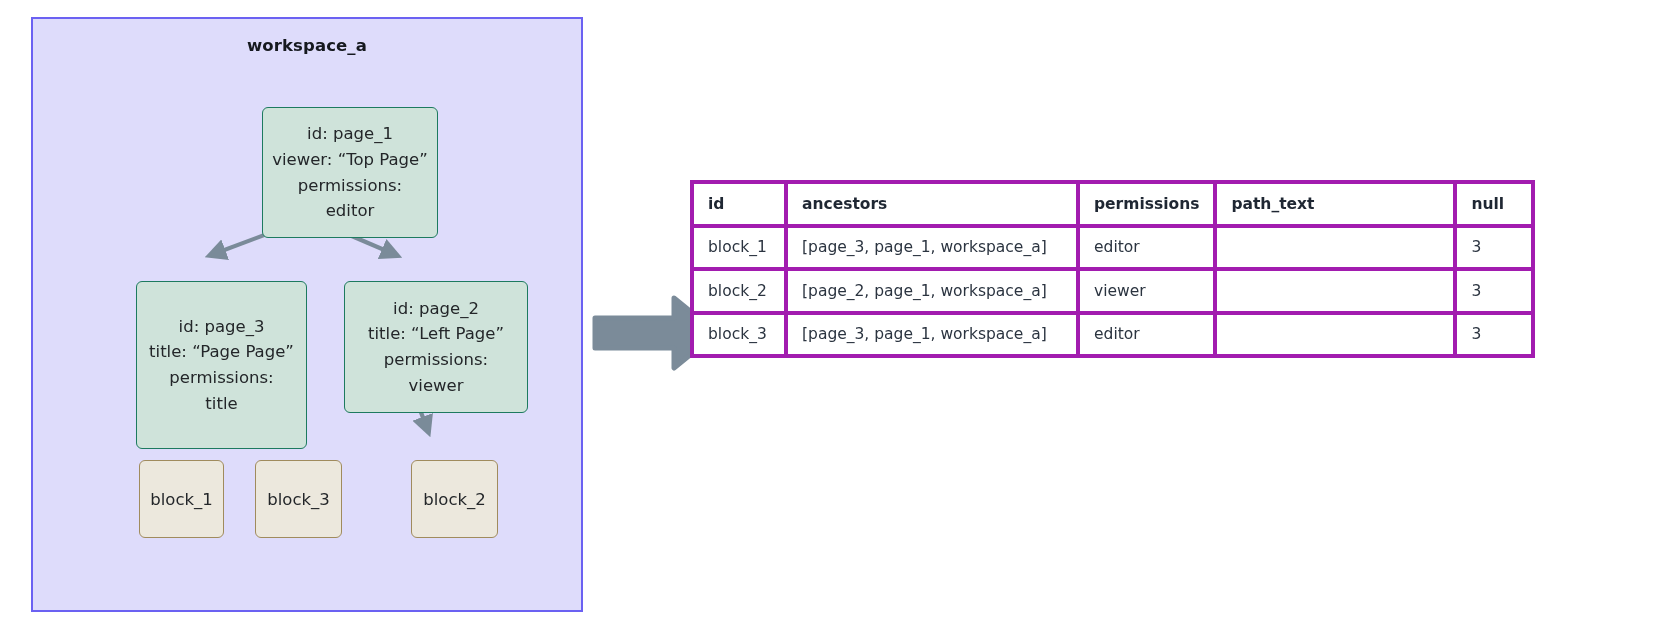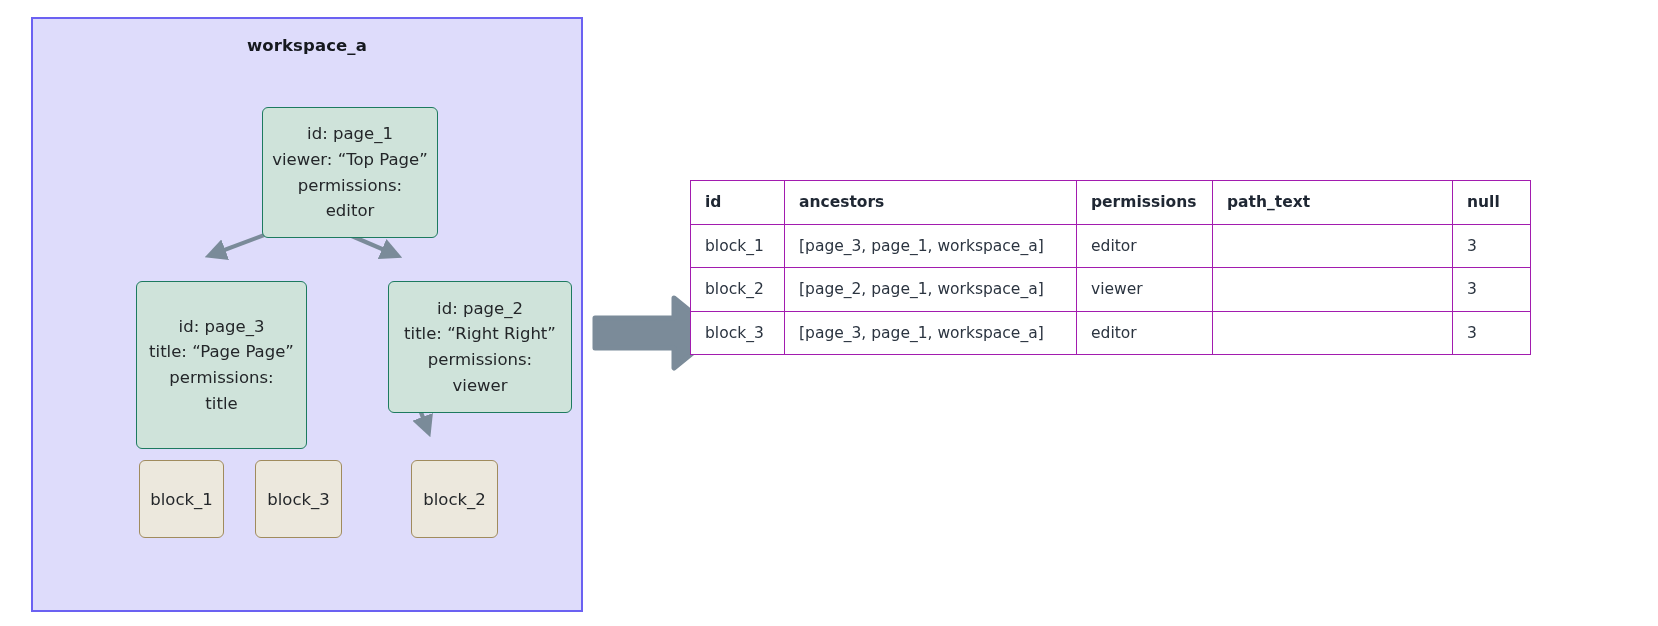--- a/index.html
+++ b/index.html
@@ -57,21 +57,21 @@
   .node-block {
     background: #ece8dd;
     border: 1.6px solid #a08b5d;
     color: #232629;
     font-size: 16.5px;
   }
   .node-line { display: block; white-space: nowrap; }
 
   #node-page_1 { left: 207px; top: 88px;  width: 176px; height: 131px; margin-left: 22px; }
   #node-page_3 { left: 103px; top: 262px; width: 171px; height: 168px; }
-  #node-page_2 { left: 311px; top: 262px; width: 184px; height: 132px; margin-left: 44px; }
+  #node-page_2 { left: 311px; top: 262px; width: 184px; height: 132px; }
   #node-block_1 { left: 106px; top: 441px; width: 85px; height: 78px; }
   #node-block_3 { left: 222px; top: 441px; width: 87px; height: 78px; }
   #node-block_2 { left: 378px; top: 441px; width: 87px; height: 78px; }
 
   
   #edges {
     position: absolute;
     left: 0; top: 0;
     width: 552px; height: 595px;
     pointer-events: none;
@@ -87,21 +87,21 @@
   
   #result-table {
     position: absolute;
     left: 690px; top: 180px;
     border-collapse: collapse;
     font-size: 15.5px;
     color: #2b3440;
     background: #ffffff;
   }
   #result-table th, #result-table td {
-    border: 1px solid #a21caf;
+    border: 4px solid #a21caf;
     padding: 0 14px;
     height: 43.5px;
     text-align: left;
     vertical-align: middle;
     white-space: nowrap;
     font-weight: normal;
   }
   #result-table th {
     font-weight: bold;
     color: #1f2733;
@@ -148,21 +148,21 @@
 
     <div class="node node-page" id="node-page_3">
       <span class="node-line">id: page_3</span>
       <span class="node-line">title: “Page Page”</span>
       <span class="node-line">permissions:</span>
       <span class="node-line">title</span>
     </div>
 
     <div class="node node-page" id="node-page_2">
       <span class="node-line">id: page_2</span>
-      <span class="node-line">title: “Right Right”</span>
+      <span class="node-line">title: “Left Page”</span>
       <span class="node-line">permissions:</span>
       <span class="node-line">viewer</span>
     </div>
 
     <div class="node node-block" id="node-block_1">
       <span class="node-line">block_1</span>
     </div>
 
     <div class="node node-block" id="node-block_3">
       <span class="node-line">block_3</span>

